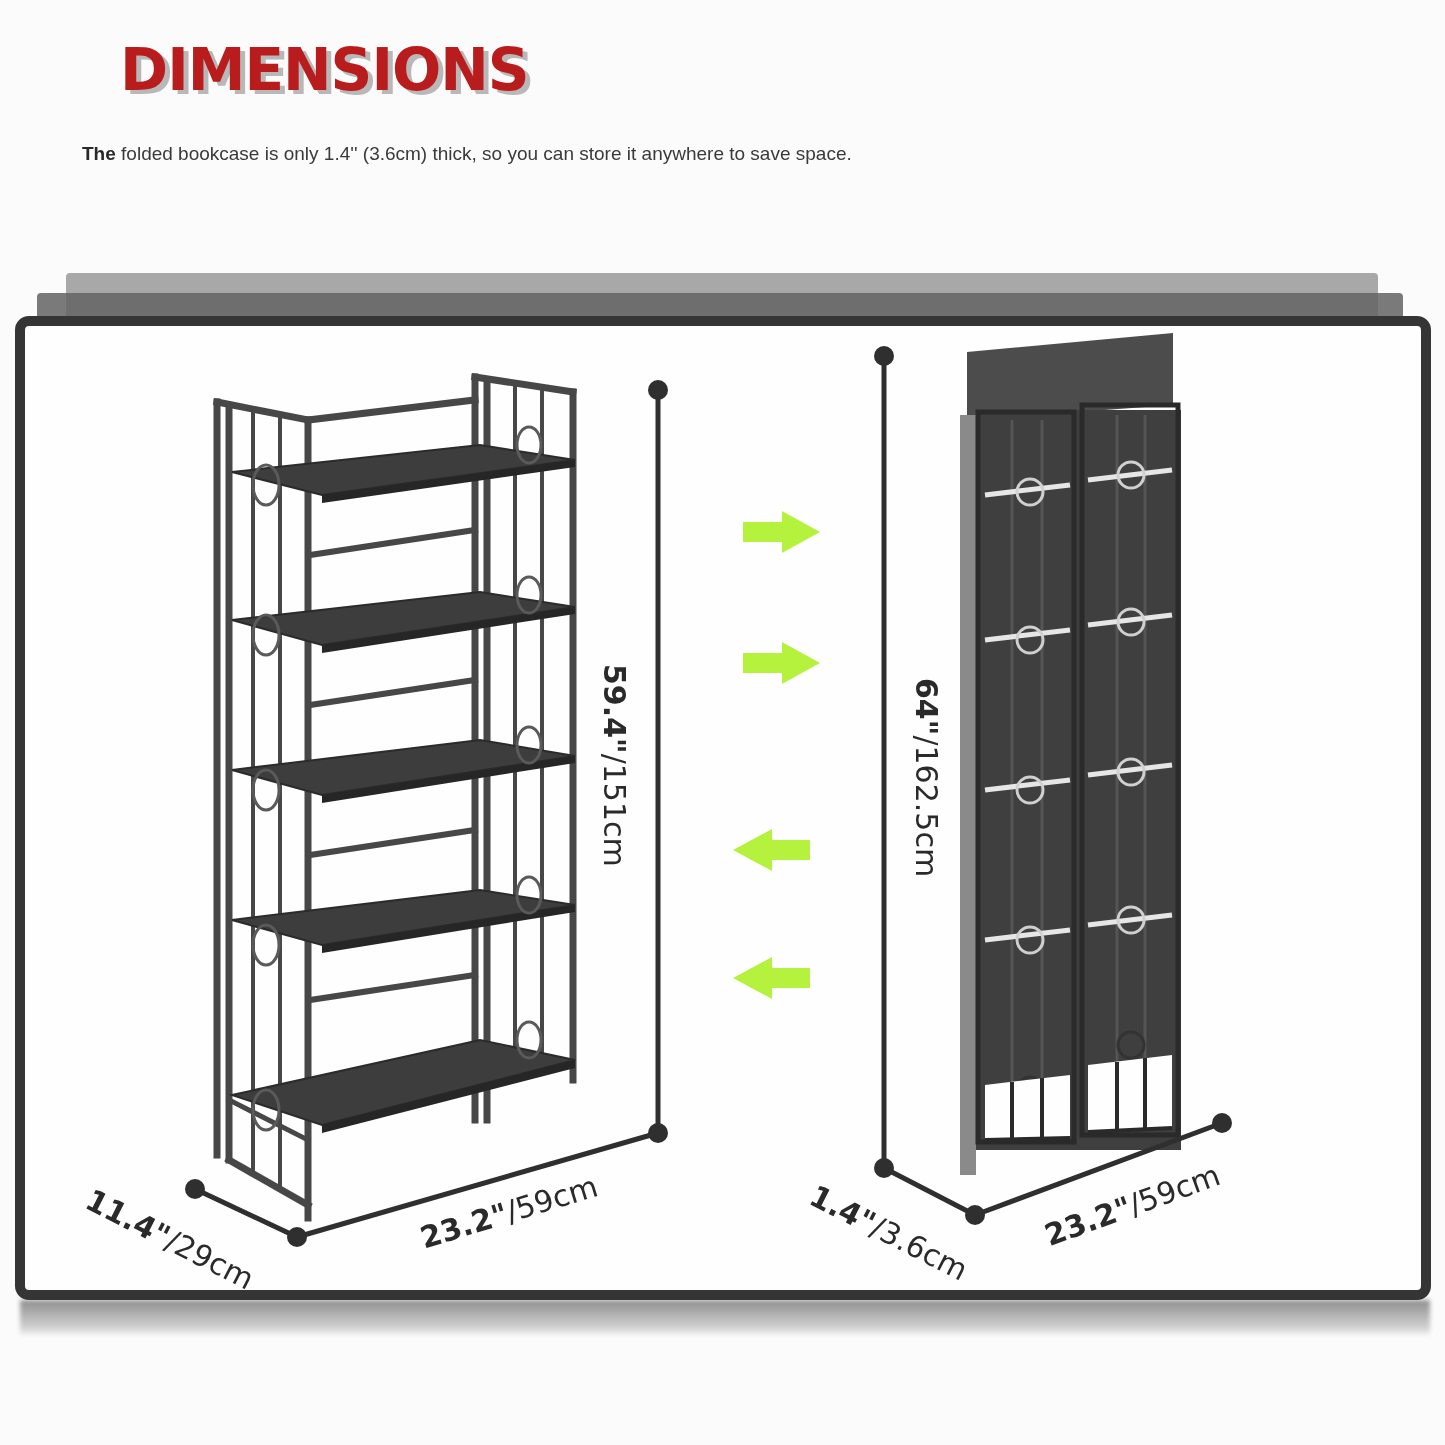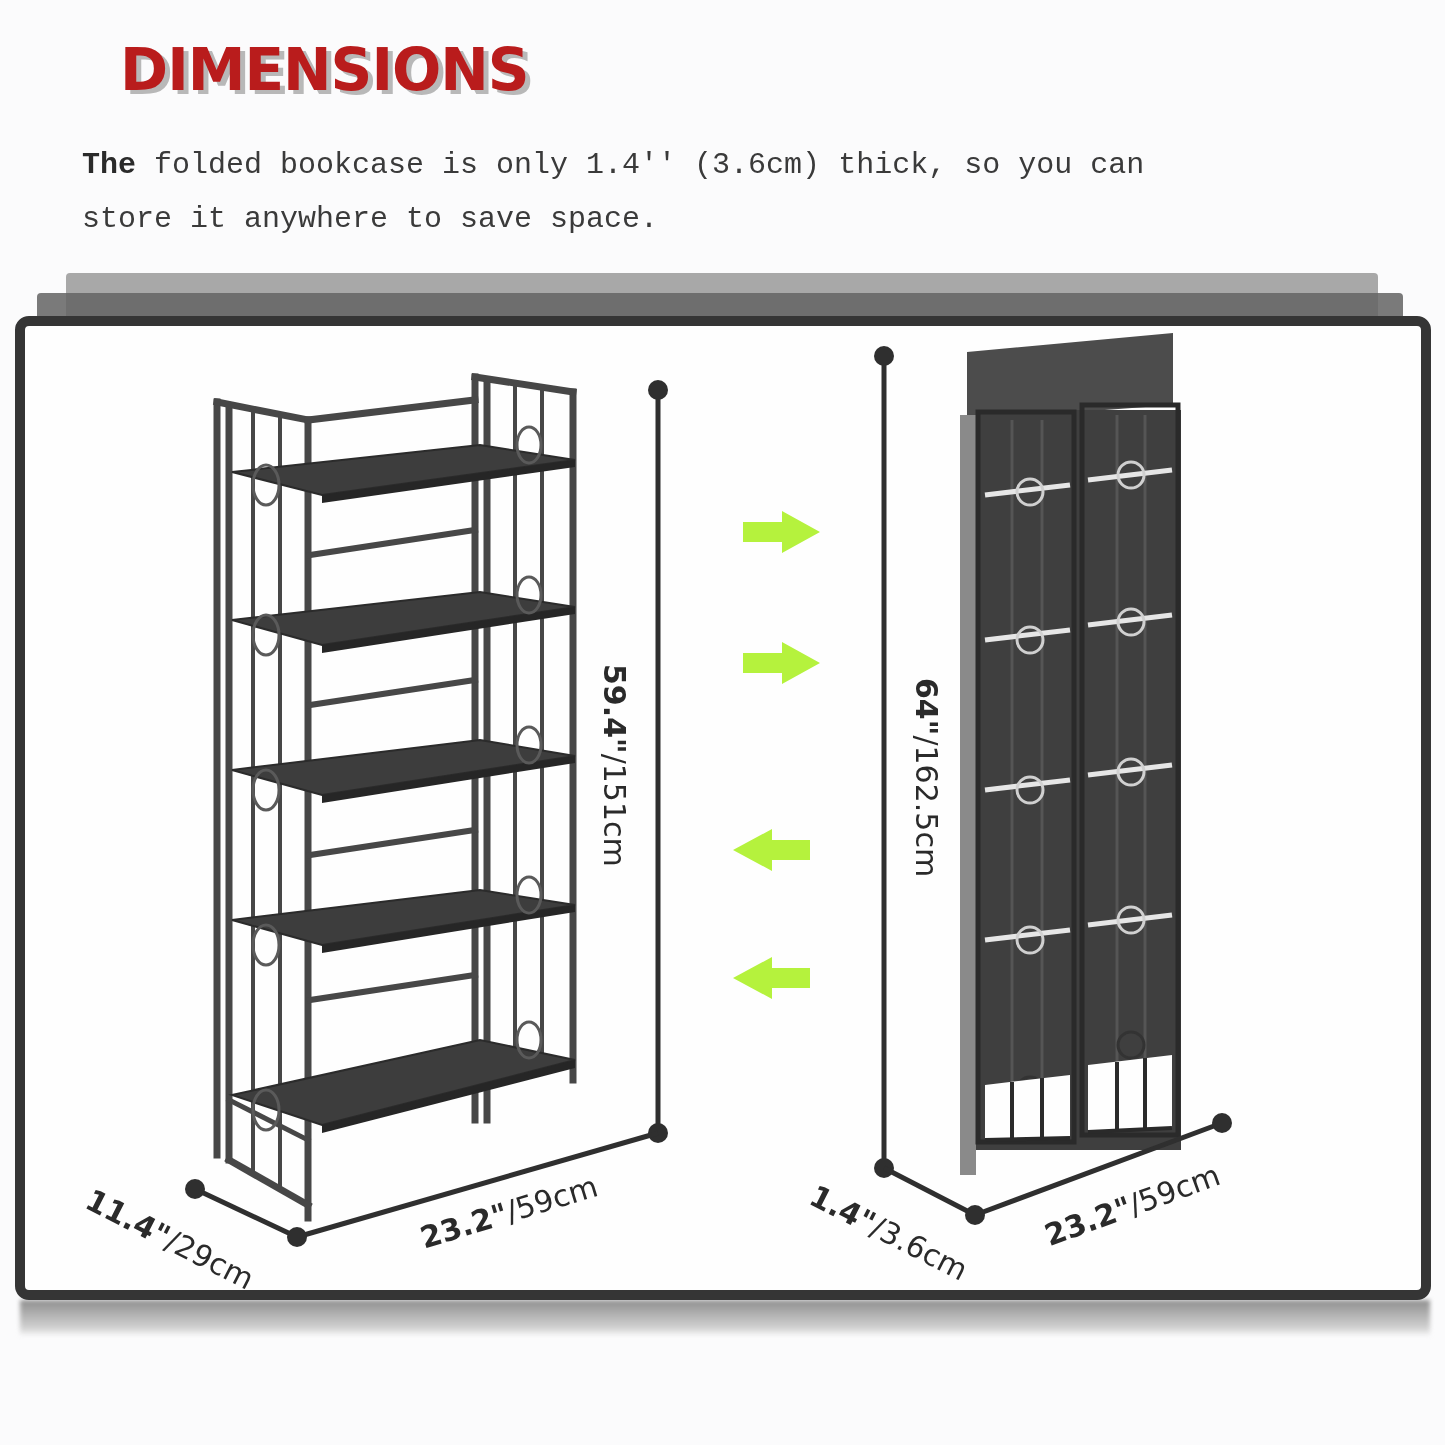--- a/index.html
+++ b/index.html
@@ -8,22 +8,22 @@
 
     .title {
       position: absolute; left: 80px; top: 36px;
       font-family: "DejaVu Sans", sans-serif; font-weight: bold;
       font-size: 58px; letter-spacing: -1px; color: #b91c1c;
       text-shadow: 5px 4px 0 #b8b8b8;
       margin-left: 40px;
     }
     .subtitle {
       position: absolute; left: 82px; top: 138px; width: 1100px;
-      font-family: Liberation Mono, monospace; font-size: 30px;
-      line-height: 54px; color: #3a3a3a; font-weight: normal;
+      font-family: Liberation Sans, sans-serif; font-size: 19px;
+      line-height: 32px; color: #3a3a3a; font-weight: normal;
     }
     .subtitle b { font-weight: bold; color: #2a2a2a; }
 
     .tab-back { position: absolute; left: 66px; top: 273px; width: 1312px; height: 32px;
       background: #a8a8a8; border-radius: 4px 4px 0 0; }
     .tab-mid { position: absolute; left: 37px; top: 293px; width: 1366px; height: 30px;
       background: #7a7a7a; border-radius: 4px 4px 0 0; }
     .tab-mid-inner { position: absolute; left: 66px; top: 293px; width: 1312px; height: 30px;
       background: #6e6e6e; }
     .panel-shadow { position: absolute; left: 20px; top: 1300px; width: 1410px; height: 36px;

